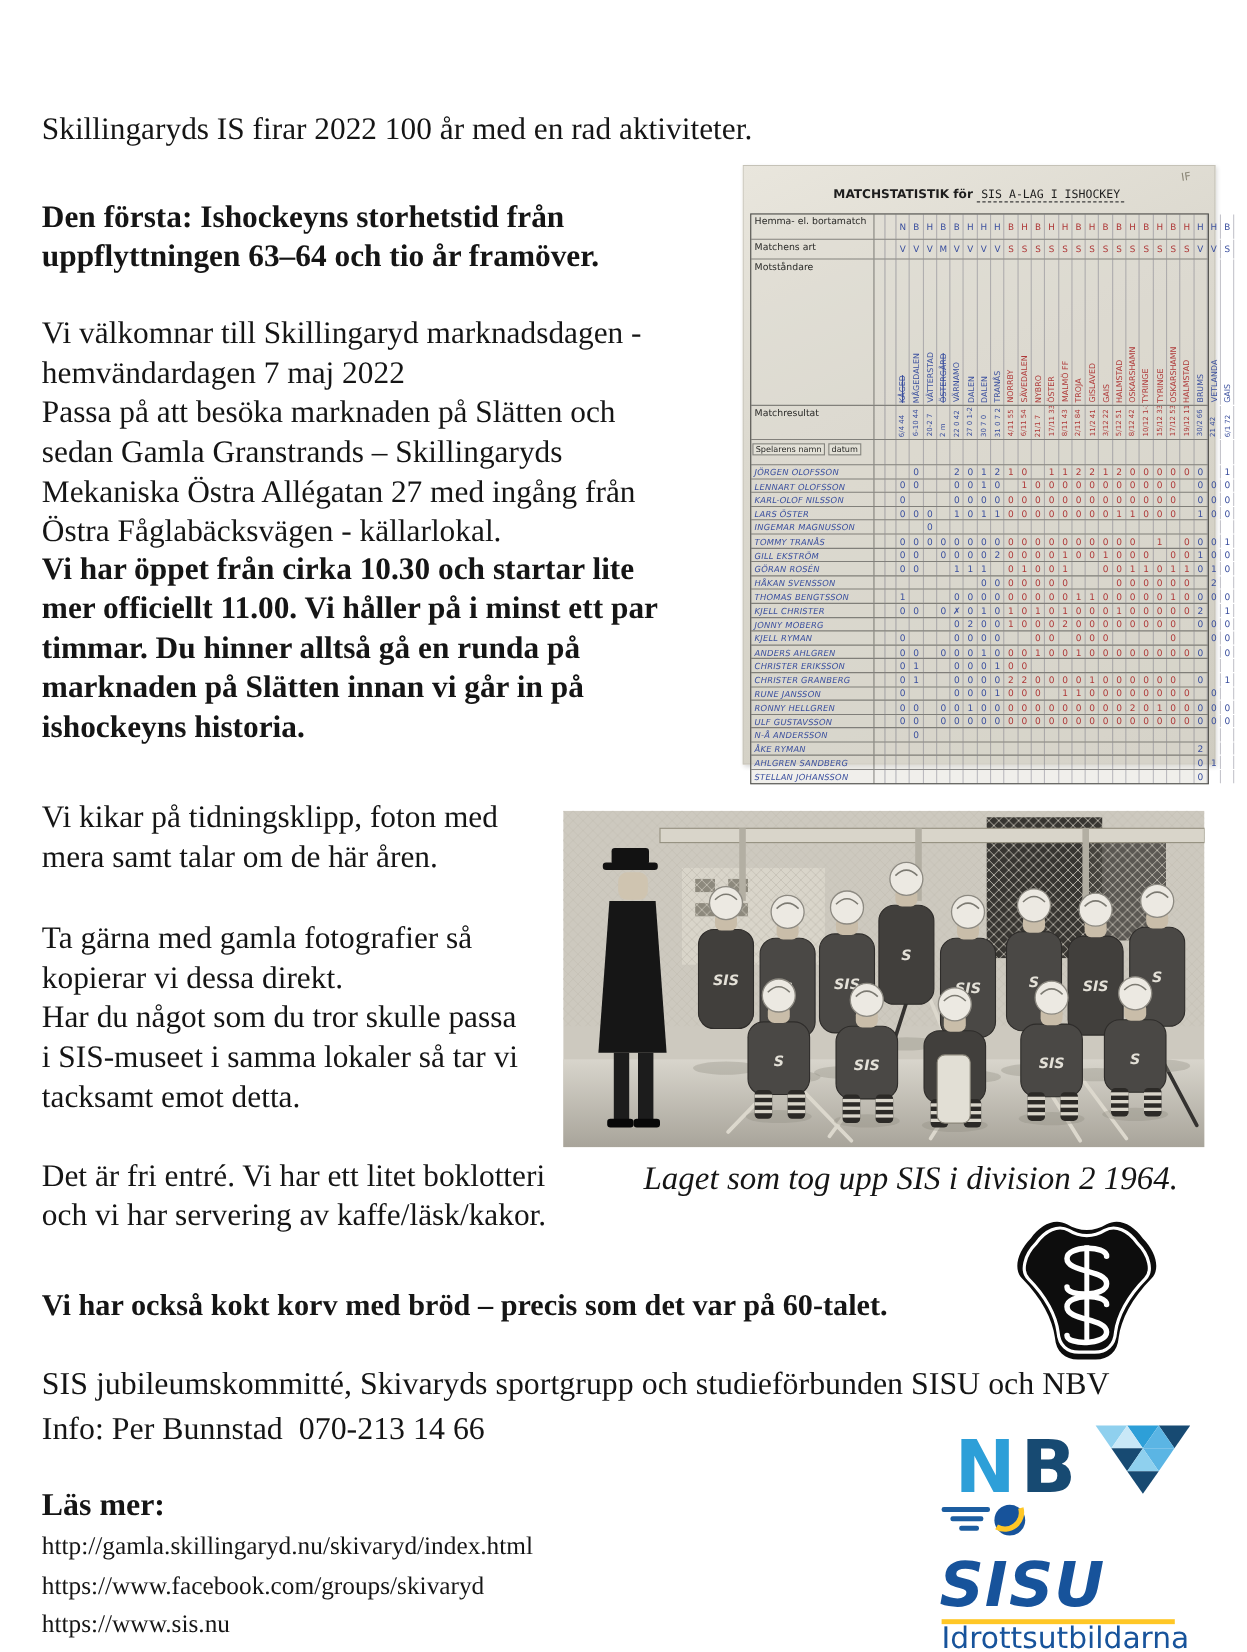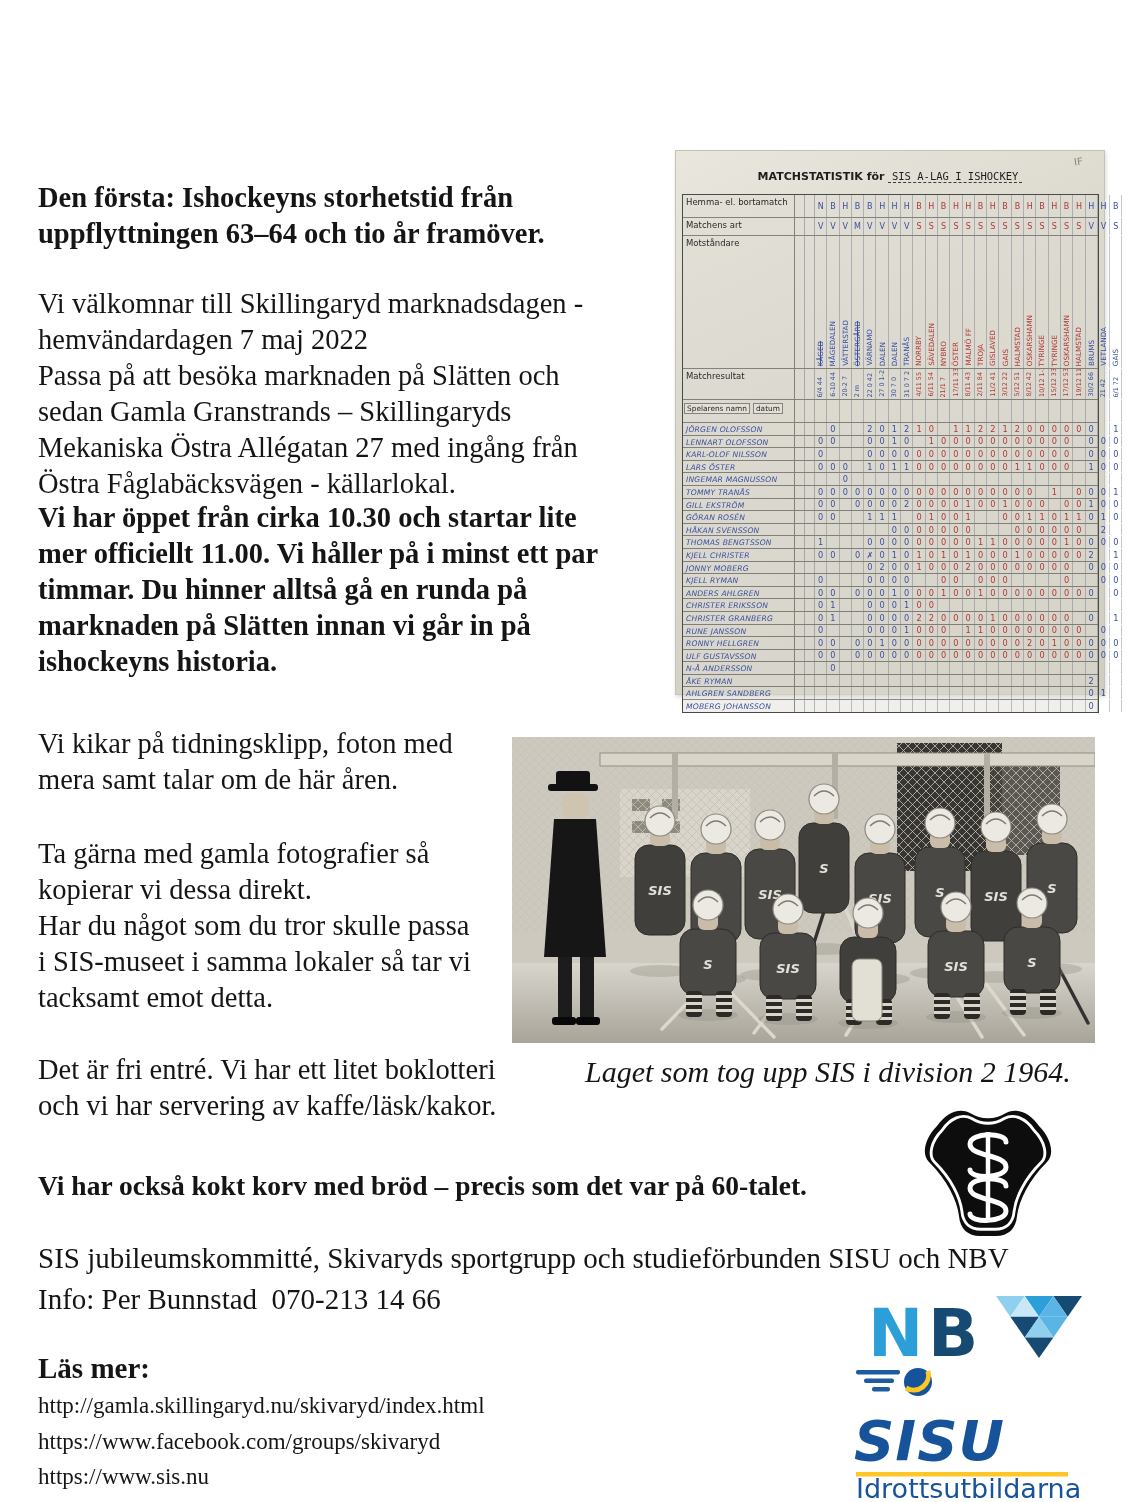--- a/index.html
+++ b/index.html
@@ -46,20 +46,21 @@
   .nbv-logo{left:868px;top:1294px;width:218px;height:70px;}
   .sisu-logo{left:854px;top:1362px;width:225px;height:140px;}
   svg text{font-family:"DejaVu Sans",sans-serif;}
 </style>
 </head>
 <body>
 
 <div class="page">
 
 
+  <div class="abs body-text" style="left:38px;top:100px;width:760px;">Skillingaryds IS firar 2022 100 år med en rad aktiviteter.</div>
 
   <div class="abs body-text bold" style="left:38px;top:180px;width:630px;">Den första: Ishockeyns storhetstid från
 uppflyttningen 63–64 och tio år framöver.</div>
 
   <div class="abs body-text" style="left:38px;top:286px;width:640px;">Vi välkomnar till Skillingaryd marknadsdagen -
 hemvändardagen 7 maj 2022
 Passa på att besöka marknaden på Slätten och
 sedan Gamla Granstrands – Skillingaryds
 Mekaniska Östra Allégatan 27 med ingång från
 Östra Fåglabäcksvägen - källarlokal.</div>
@@ -1008,21 +1009,21 @@
           <div class="scell red"></div>
           <div class="scell red"></div>
           <div class="scell red"></div>
           <div class="scell red"></div>
           <div class="scell red"></div>
           <div class="scell blue" style="font-size: 8.2px;">0</div>
           <div class="scell blue" style="font-size: 8.2px;">1</div>
           <div class="scell blue"></div>
         </div>
         <div class="srow" style="height: 11.6px;">
-          <div class="slabel pname blue">MOBERG JOHANSSON</div>
+          <div class="slabel pname blue">STELLAN JOHANSSON</div>
           <div class="snarrow"></div>
           <div class="snarrow"></div>
           <div class="scell blue"></div>
           <div class="scell blue"></div>
           <div class="scell blue"></div>
           <div class="scell blue"></div>
           <div class="scell blue"></div>
           <div class="scell blue"></div>
           <div class="scell blue"></div>
           <div class="scell blue"></div>

